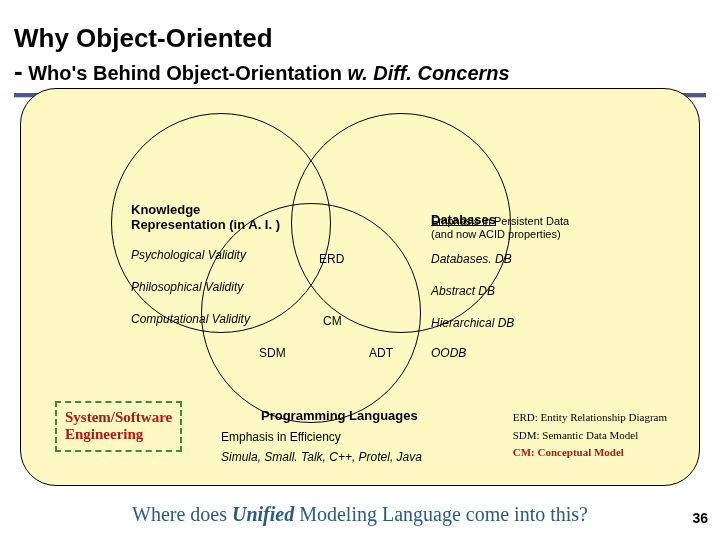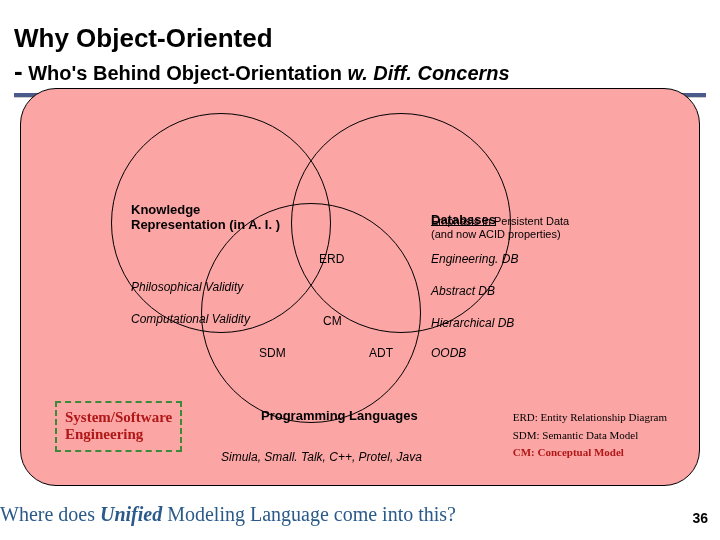--- a/index.html
+++ b/index.html
@@ -5,21 +5,21 @@
 * { margin: 0; padding: 0; box-sizing: border-box; }
 body { width: 720px; height: 540px; font-family: Arial, sans-serif; background: #fff; position: relative; overflow: hidden; }
 
 .title-area { padding: 8px 14px 0; margin-top: 15px; }
 .title-line1 { font-size: 26px; font-weight: bold; color: #000; }
 .title-line2 { font-size: 20px; font-weight: bold; color: #000; margin-top: 2px; }
 .title-dash { font-size: 26px; }
 .title-italic { font-style: italic; font-weight: bold; }
 .title-underline { height: 4px; background: #4a5a8a; margin: 6px 14px 0; box-shadow: 0 1px 0 #ccc; }
 
-.slide-body { position: absolute; top: 88px; left: 20px; right: 20px; bottom: 54px; border: 1.5px solid #000; border-radius: 36px; background: #fca5a5; }
+.slide-body { position: absolute; top: 88px; left: 20px; right: 20px; bottom: 54px; border: 1.5px solid #000; border-radius: 36px; background: #fef9c3; }
 
 .venn { position: absolute; top: 14px; left: 90px; width: 420px; height: 310px; }
 .circle { position: absolute; border: 1.5px solid #000; border-radius: 50%; background: transparent; }
 .c-left  { width: 220px; height: 220px; left: 0;   top: 10px; }
 .c-right { width: 220px; height: 220px; left: 180px; top: 10px; }
 .c-bot   { width: 220px; height: 220px; left: 90px;  top: 100px; }
 
 .lbl { position: absolute; font-size: 12px; color: #000; line-height: 1.15; }
 .hdr { font-weight: bold; font-size: 13px; }
 .ital { font-style: italic; }
@@ -44,21 +44,21 @@
 .pl-hdr { left: 200px; top: 320px; padding-left: 40px; }
 .pl-sub { left: 200px; top: 342px; font-size: 12px; }
 .pl-langs { left: 200px; top: 362px; font-size: 12px; font-style: italic; width: 220px; }
 
 .syseng-box { position: absolute; left: 34px; top: 312px; border: 2px dashed #3a8a3a; padding: 6px 8px; color: #b01818; font-weight: bold; font-size: 15px; font-family: 'Times New Roman', serif; line-height: 1.15; }
 
 .legend { position: absolute; right: 32px; top: 320px; font-size: 11px; font-family: 'Times New Roman', serif; line-height: 1.6; }
 .legend div { white-space: nowrap; }
 .cm-red { color: #b01818; font-weight: bold; }
 
-.footer-q { position: absolute; bottom: 14px; left: 0; right: 0; text-align: left; font-family: 'Times New Roman', serif; font-size: 20px; color: #2a5a8a; }
+.footer-q { position: absolute; bottom: 14px; left: 0; right: 0; text-align: center; font-family: 'Times New Roman', serif; font-size: 20px; color: #2a5a8a; }
 .footer-q .uni { font-style: italic; font-weight: bold; }
 
 .page-num { position: absolute; right: 12px; bottom: 14px; font-size: 14px; font-weight: bold; font-family: Arial, sans-serif; color: #000; margin-left: 36px; }
 </style>
 </head>
 <body>
 
 <div class="title-area">
   <div class="title-line1">Why Object-Oriented</div>
   <div class="title-line2">
@@ -70,36 +70,38 @@
 
 <div class="slide-body">
 
   <div class="venn">
     <div class="circle c-left"></div>
     <div class="circle c-right"></div>
     <div class="circle c-bot"></div>
   </div>
 
   <div class="lbl hdr kr-hdr">Knowledge Representation (in A. I. )</div>
+  <div class="lbl ital kr1">Psychological Validity</div>
   <div class="lbl ital kr2">Philosophical Validity</div>
   <div class="lbl ital kr3">Computational Validity</div>
 
   <div class="lbl hdr db-hdr">Databases</div>
   <div class="lbl db-sub">Emphasis in Persistent Data (and now ACID properties)</div>
-  <div class="lbl ital db1">Engineering. DB</div>
+  <div class="lbl ital db1">Databases. DB</div>
   <div class="lbl ital db2">Abstract DB</div>
   <div class="lbl ital db3">Hierarchical DB</div>
   <div class="lbl ital db4">OODB</div>
 
   <div class="lbl erd">ERD</div>
   <div class="lbl cm">CM</div>
   <div class="lbl sdm">SDM</div>
   <div class="lbl adt">ADT</div>
 
   <div class="lbl hdr pl-hdr">Programming Languages</div>
+  <div class="lbl pl-sub">Emphasis in Efficiency</div>
   <div class="lbl pl-langs">Simula, Small. Talk, C++, Protel, Java</div>
 
   <div class="syseng-box">
     <div>System/Software</div>
     <div>Engineering</div>
   </div>
 
   <div class="legend">
     <div>ERD: Entity Relationship Diagram</div>
     <div>SDM: Semantic Data Model</div>

